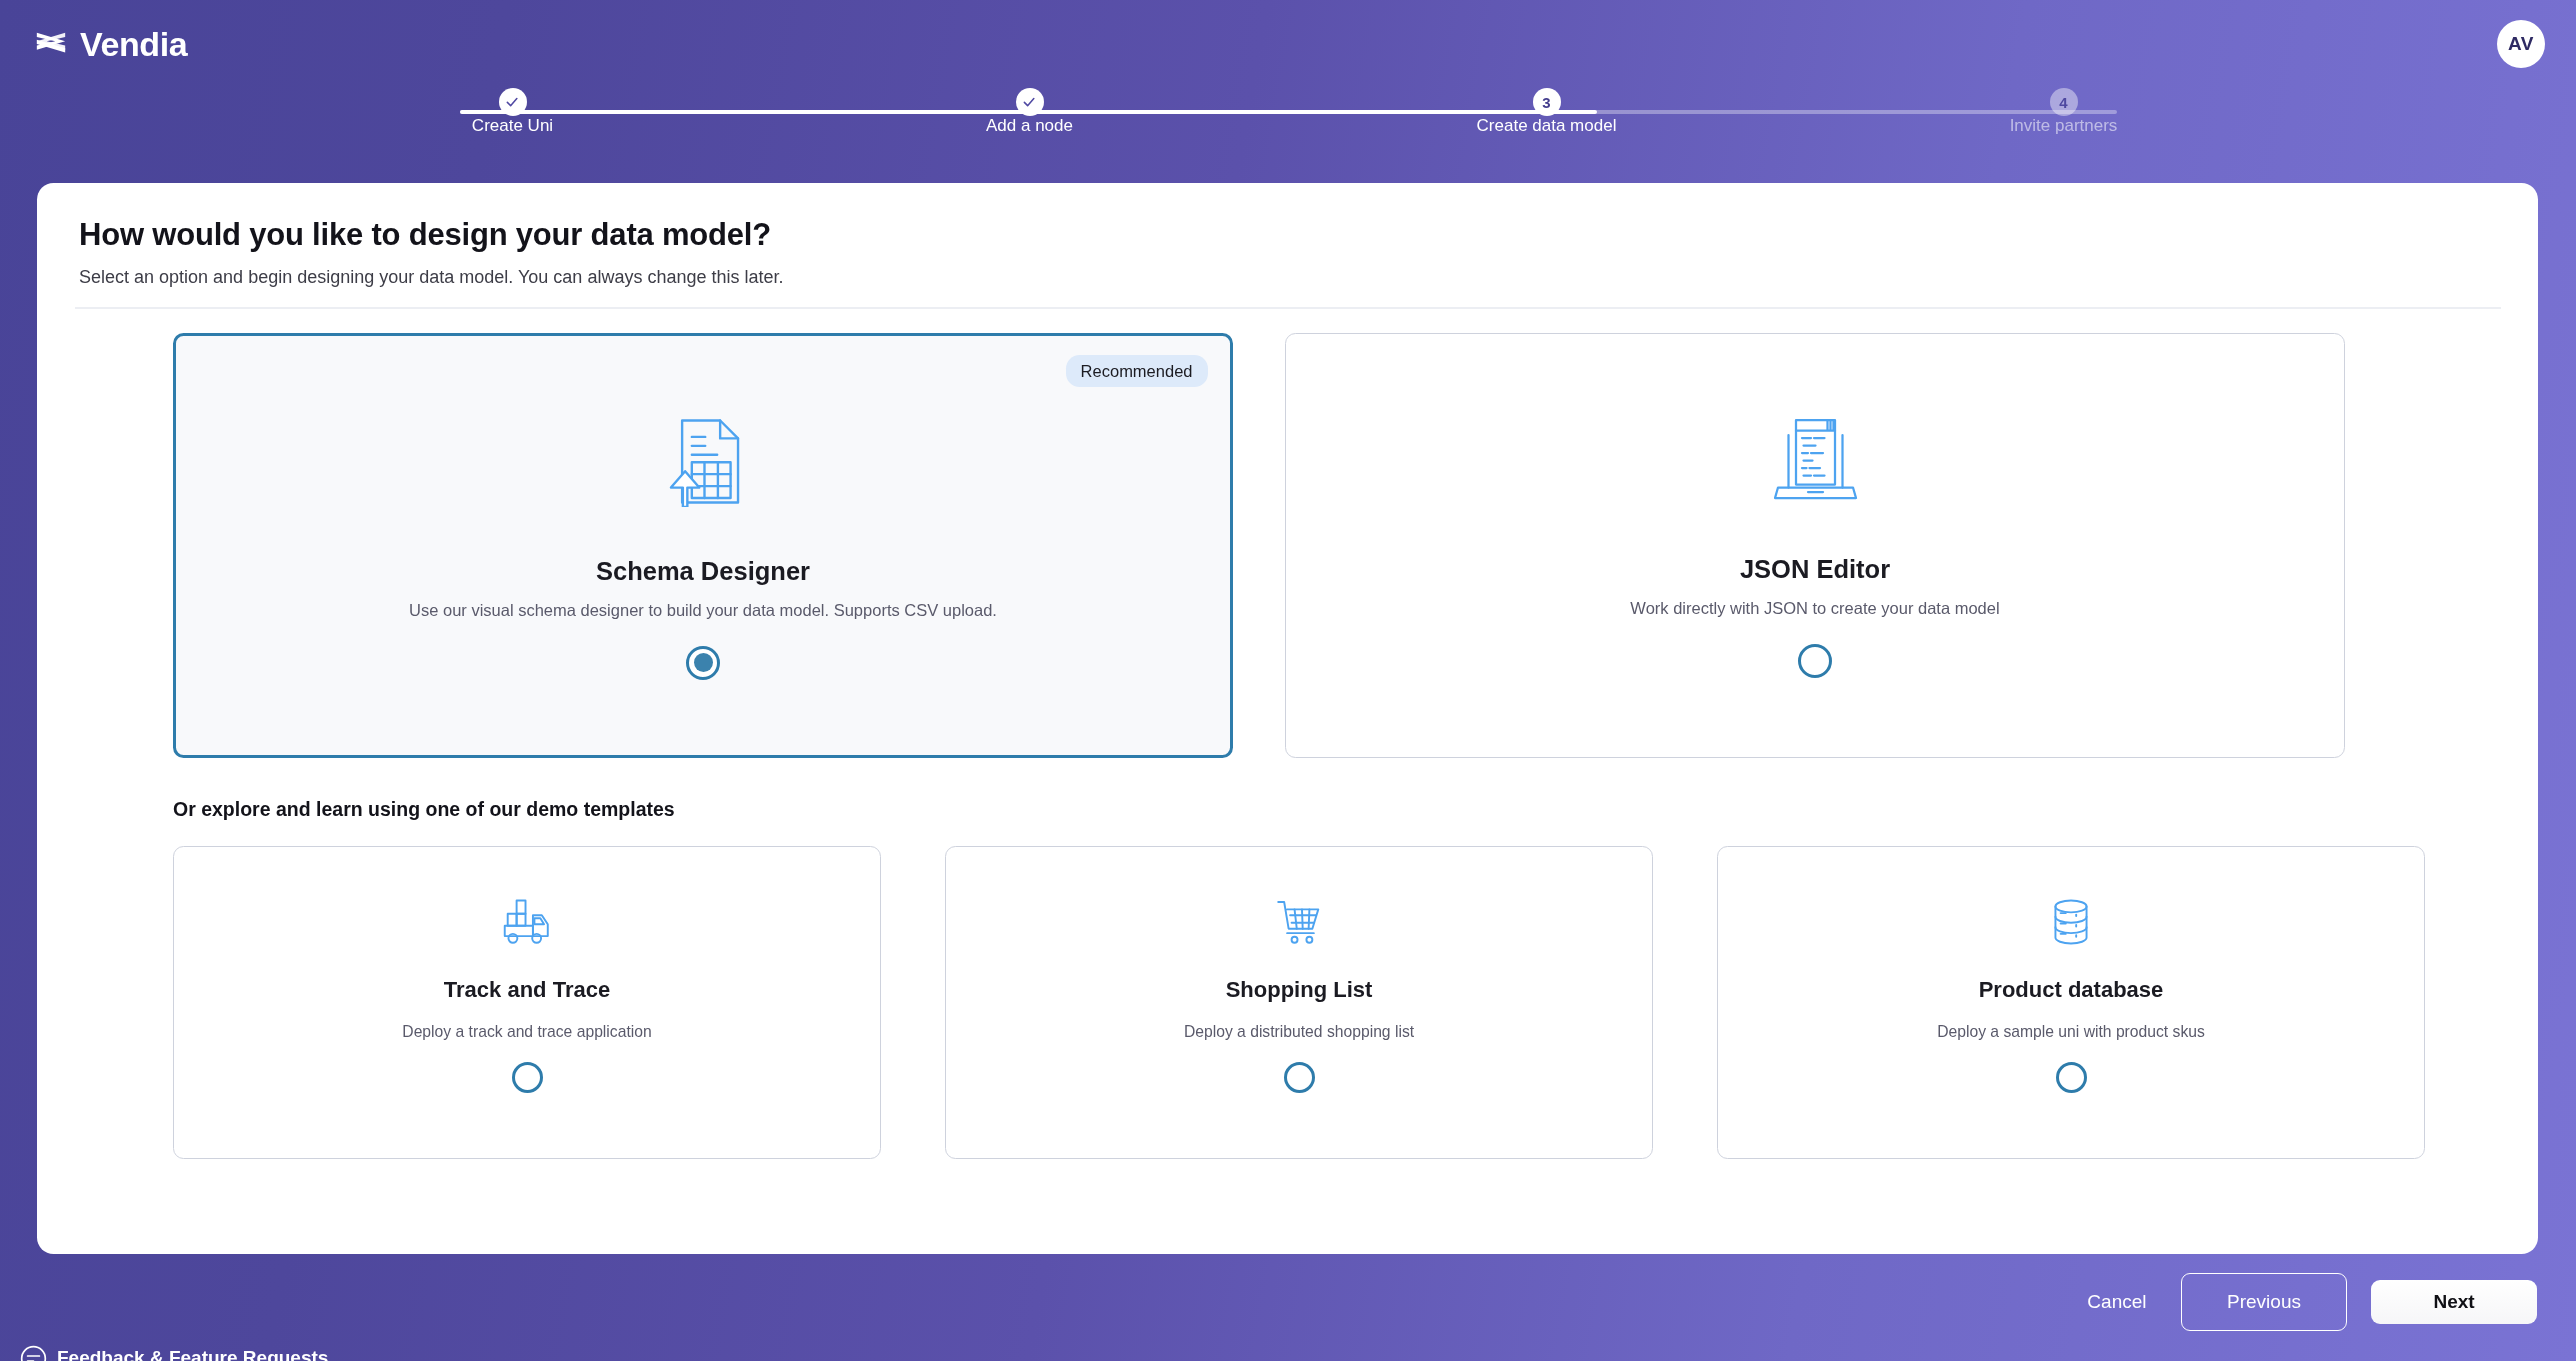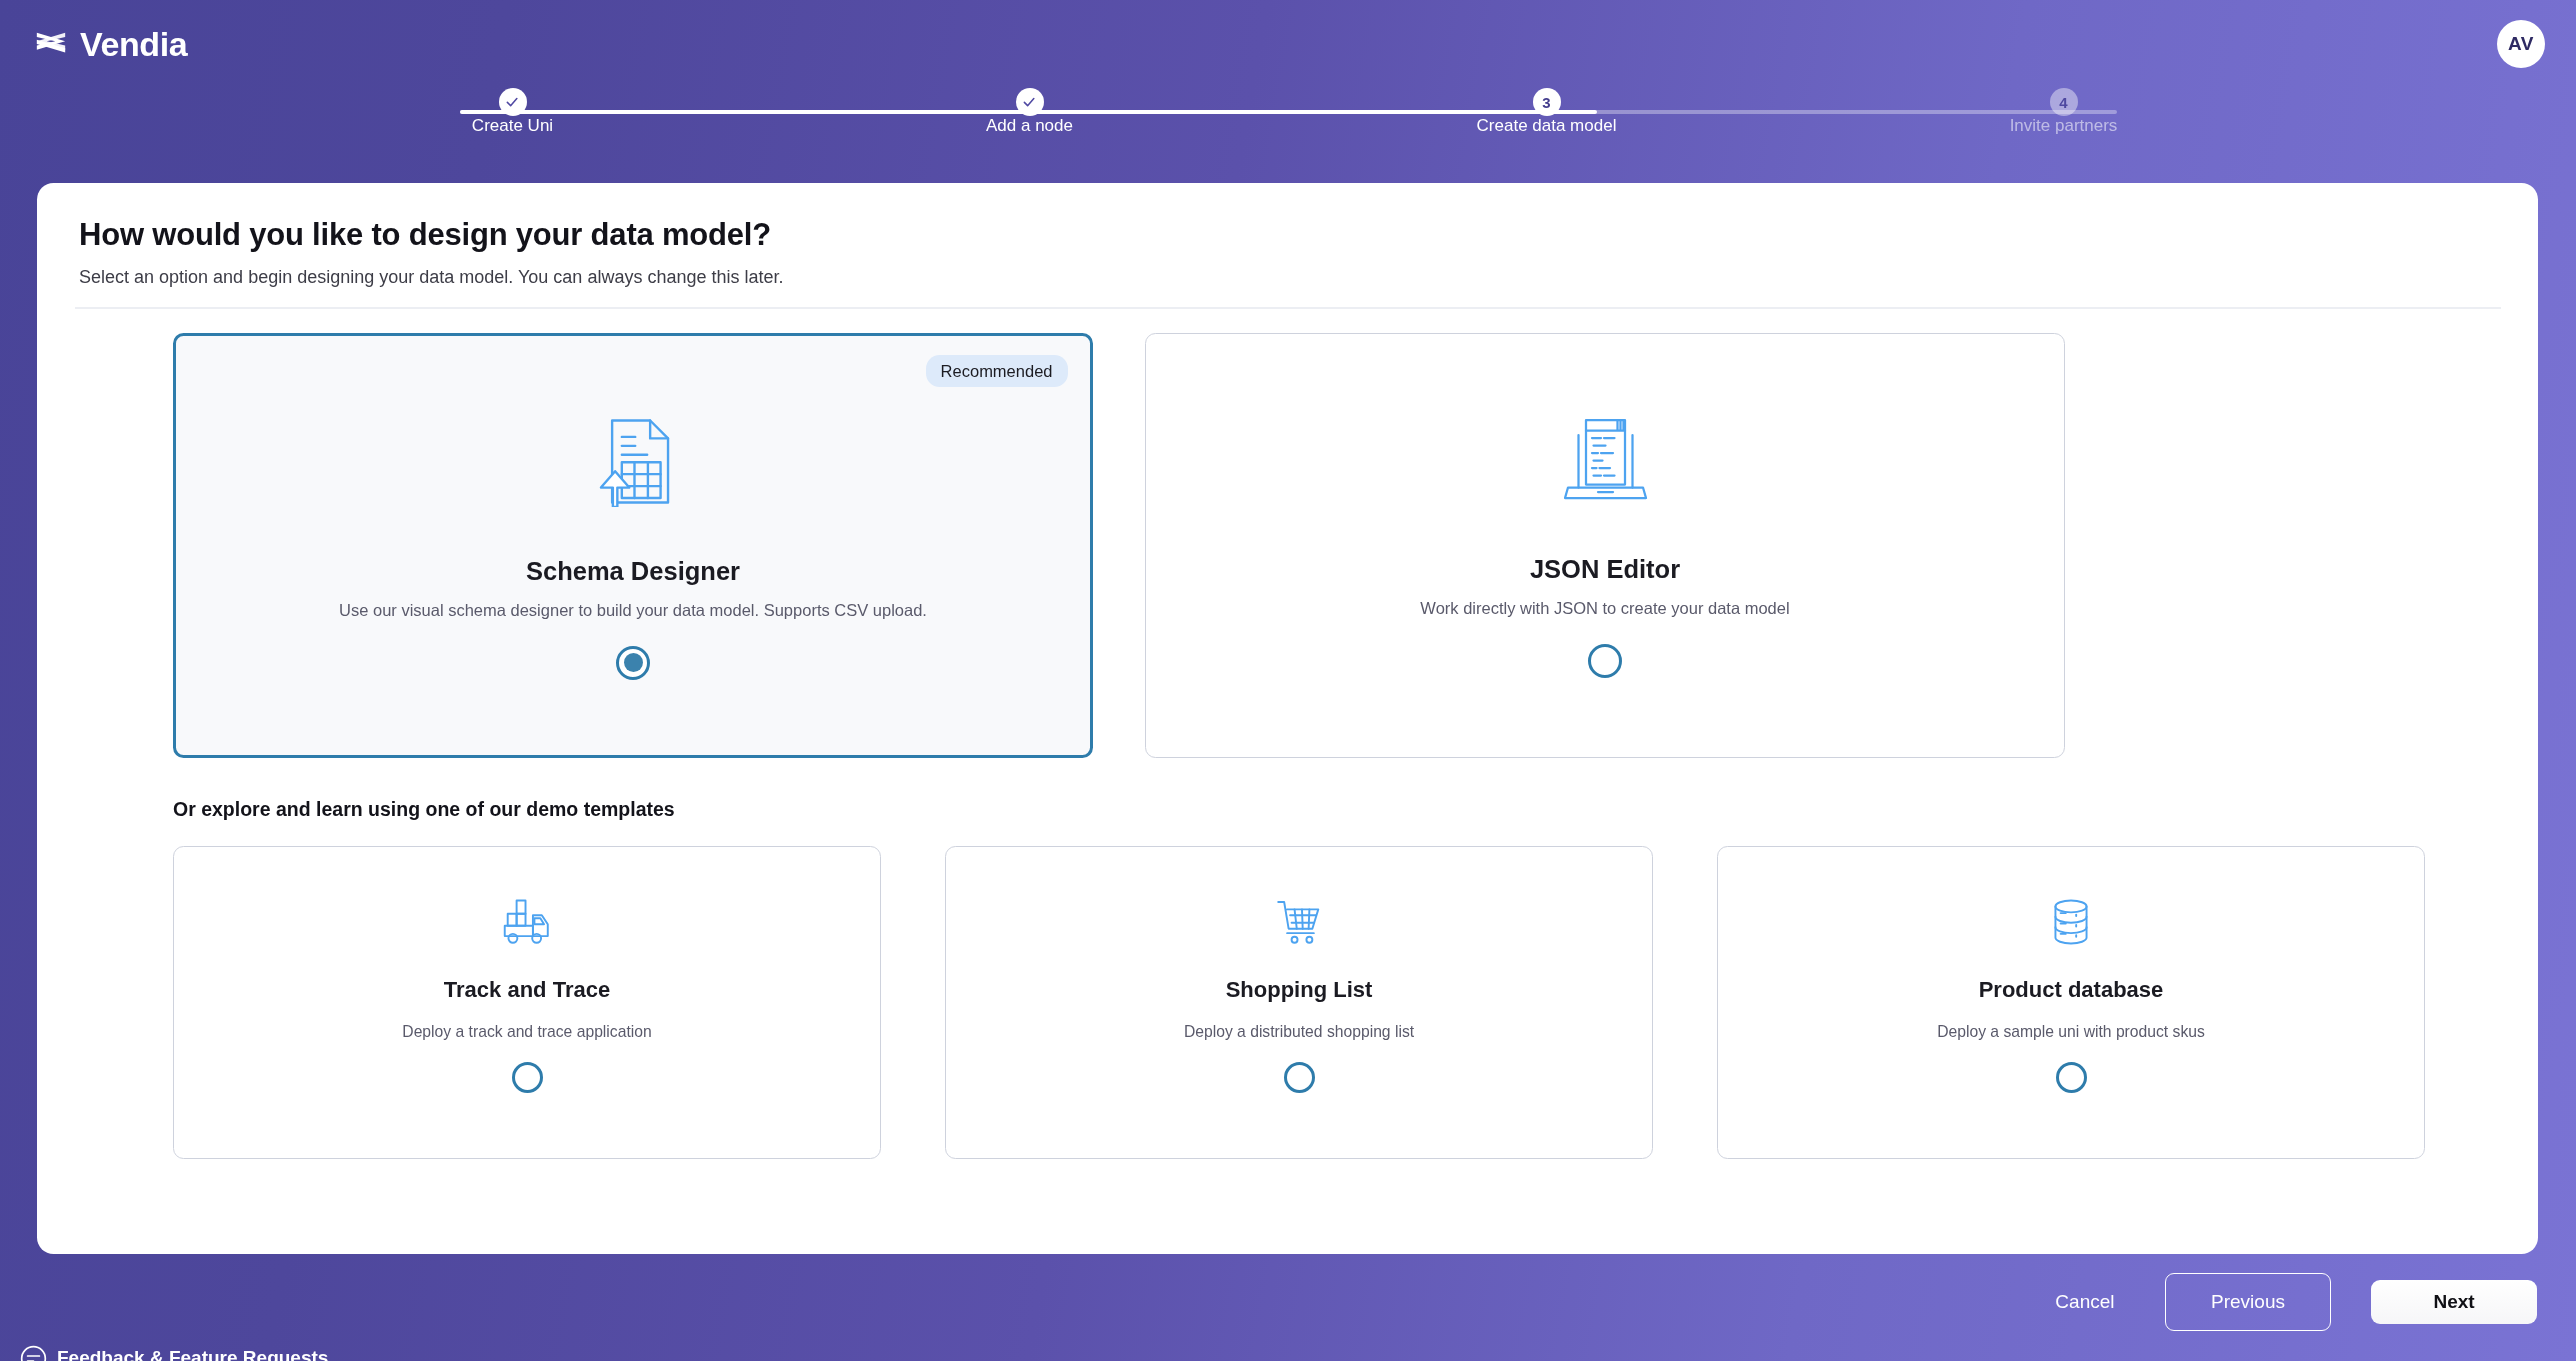--- a/index.html
+++ b/index.html
@@ -138,21 +138,21 @@
   .templates-title { margin-top: 40px; }
 
   
   .options-row {
     margin: 24px 0 0 94px;
     display: flex;
     gap: 52px;
   }
   .opt-card {
     position: relative;
-    width: 920px;
+    width: 1060px;
     height: 425px;
     border-radius: 10.5px;
     border: 1.5px solid #ced2dd;
     background: #ffffff;
     display: flex;
     flex-direction: column;
     align-items: center;
   }
   .opt-card.selected {
     border: 3.7px solid #2e7cab;
@@ -220,21 +220,21 @@
   }
   .tpl-card .radio { margin-top: 21px; width: 31px; height: 31px; }
 
   
   .footer {
     position: absolute;
     right: 39px;
     top: 1273px;
     display: flex;
     align-items: center;
-    gap: 40px;
+    gap: 24px;
   }
   .btn-text {
     color: #ffffff;
     font-size: 19px;
     background: none;
     border: none;
     cursor: pointer;
     padding: 0 10.5px;
     font-family: inherit;
   }

